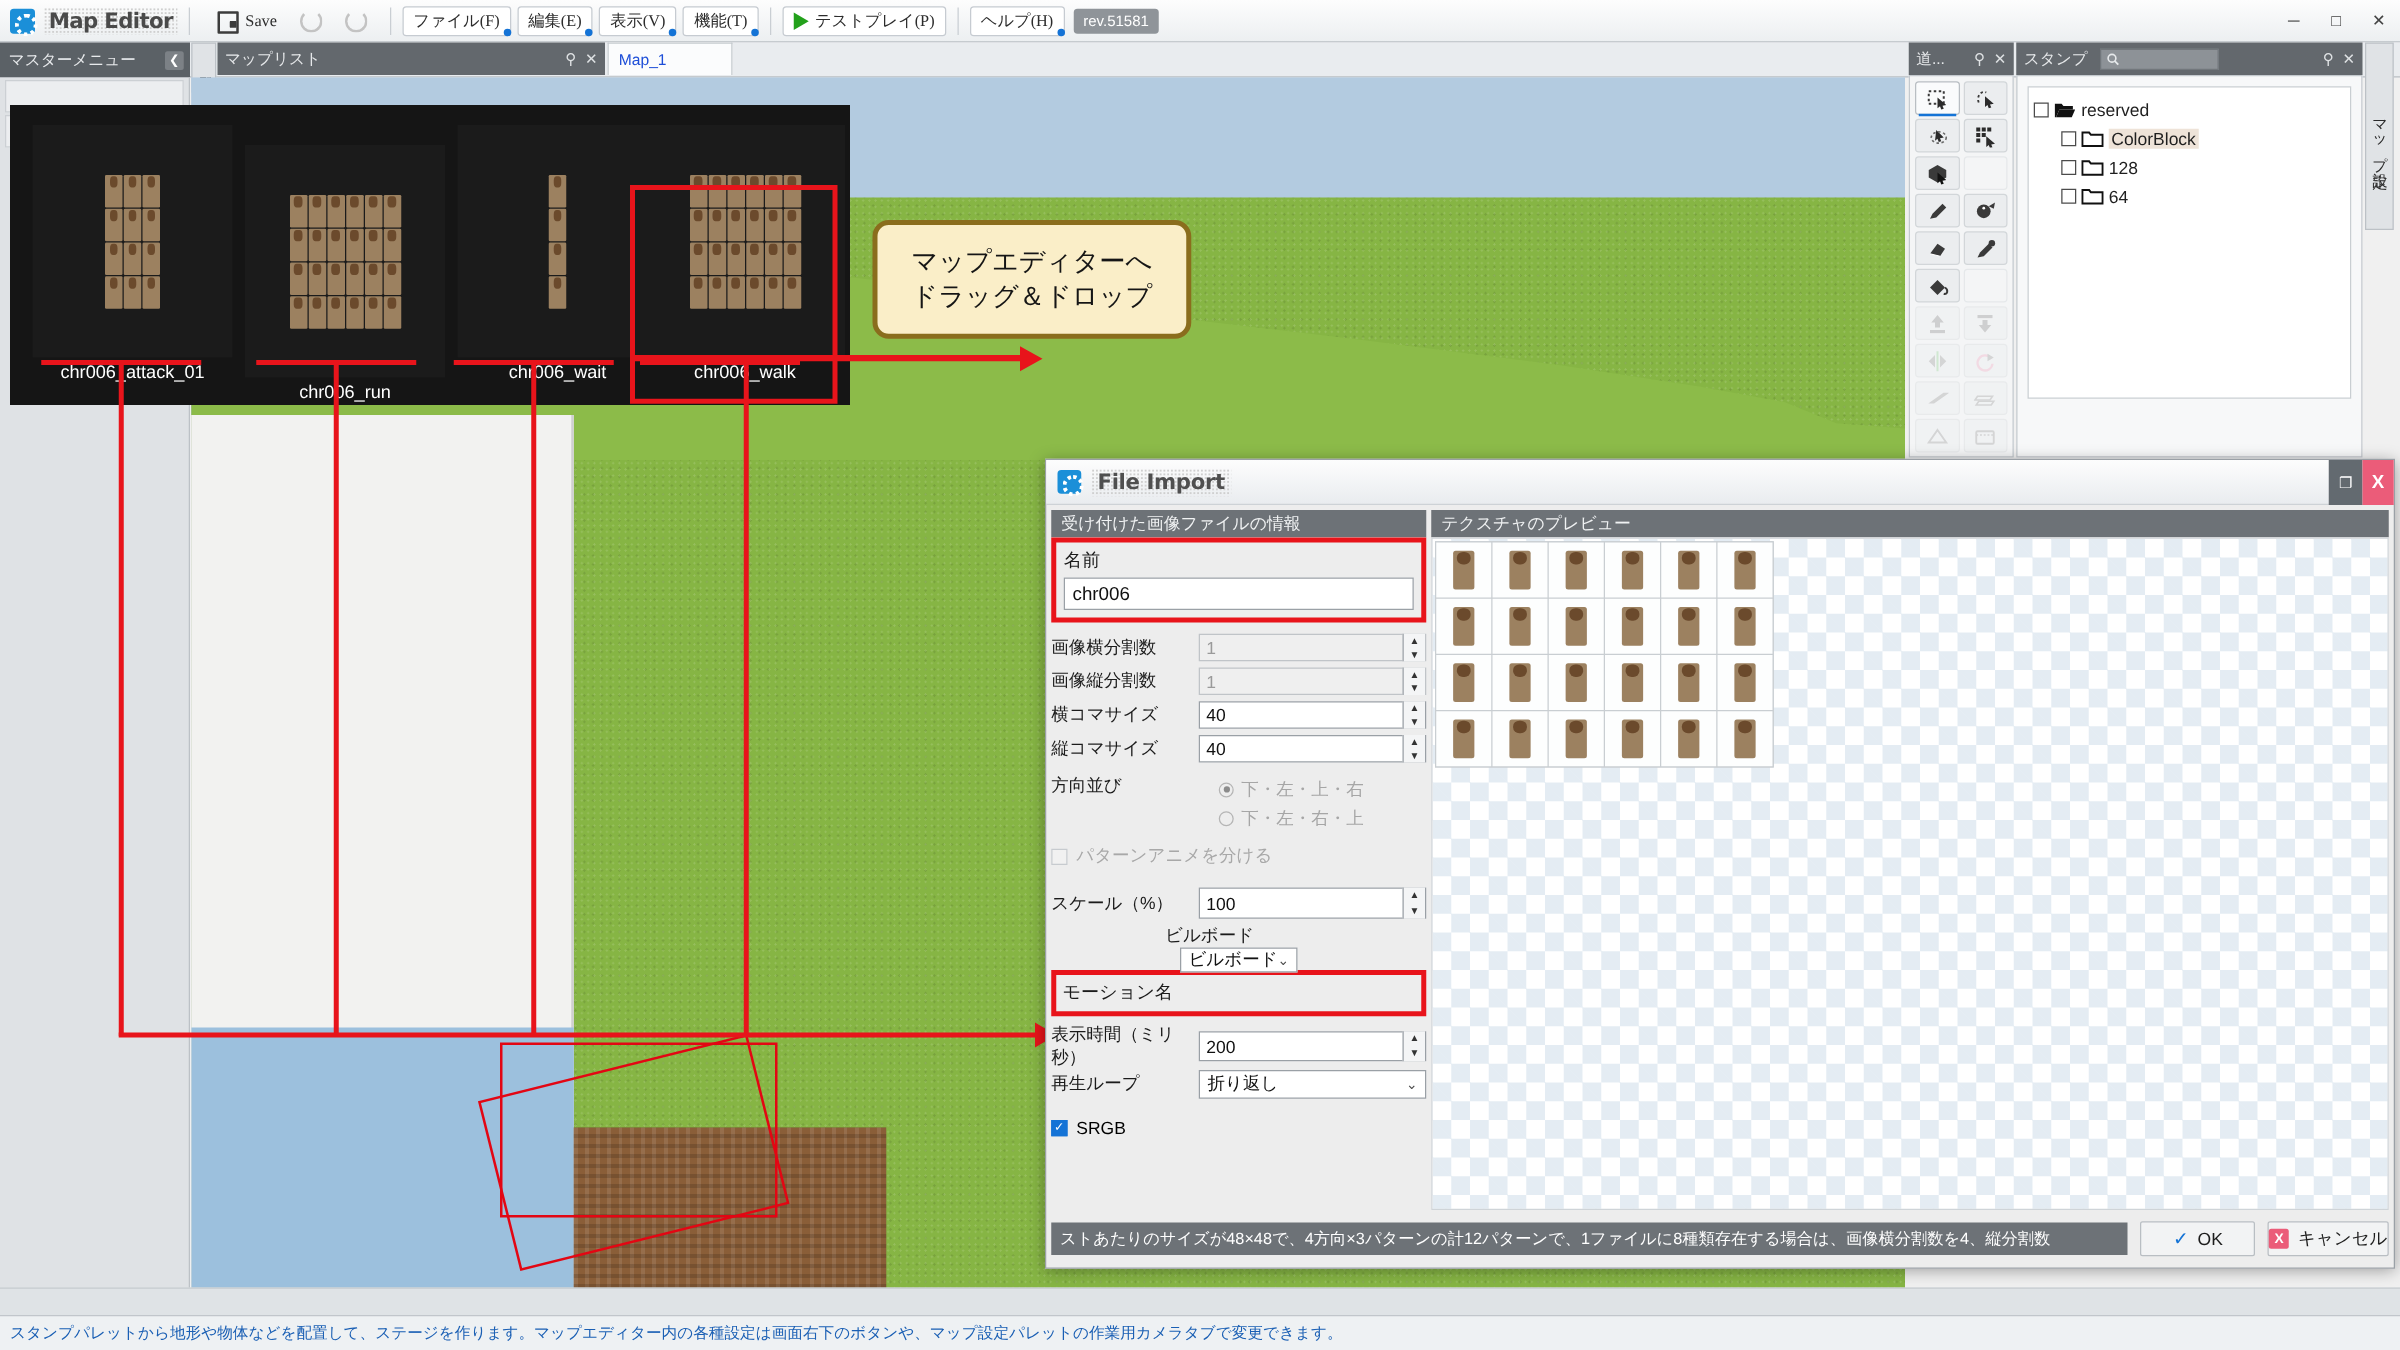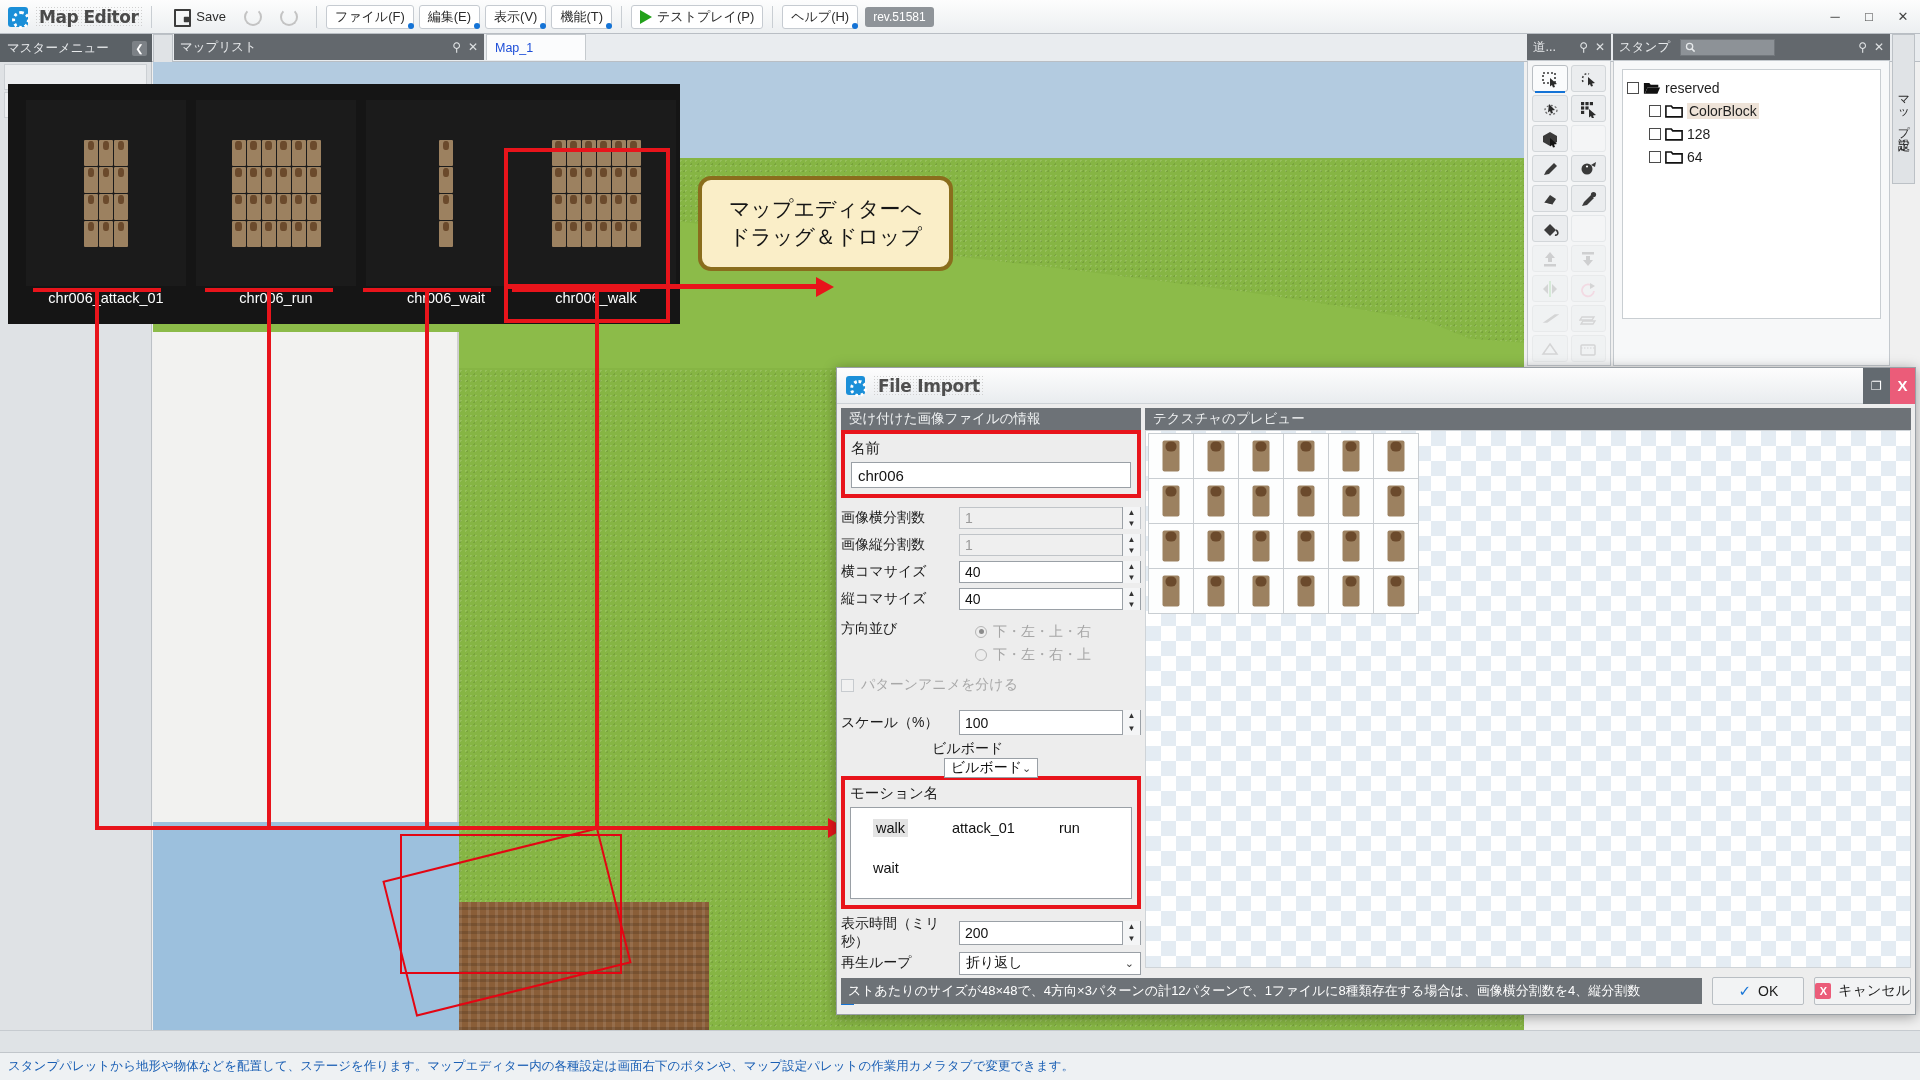--- a/index.html
+++ b/index.html
@@ -29,21 +29,21 @@
     font-family: "DejaVu Sans", sans-serif;
     font-weight: bold; font-size: 17px; color: #4a4a4a;
     letter-spacing: -0.5px; padding: 1px 4px;
     background-image: radial-gradient(#cfcfcf 1px, transparent 1px);
     background-size: 3px 3px;
   }
   .tb-sep { width:1px; height:22px; background:#c9ced3; margin:0 9px; }
   .tb-btn {
     display:flex; align-items:center; gap:5px; height:24px; padding:0 8px;
     font-size:13px; color:#2c2c2c; border:1px solid transparent; border-radius:3px;
-    position:relative; white-space:nowrap;
+    position:relative; white-space:nowrap;font-family:Liberation Serif, serif;
   }
   .tb-btn.framed { border-color:#c6cbd1; background:#fff; }
   .tb-btn .dot {
     position:absolute; right:-1px; bottom:-1px; width:6px; height:6px;
     border-radius:50%; background:#1473d6;
   }
   .ico-save { width:17px; height:17px; position:relative; }
   .ico-save:before{
     content:""; position:absolute; left:0; top:1px; width:13px; height:14px;
     border:2px solid #3c3c3c; border-radius:1px;
@@ -541,21 +541,21 @@
           <div class="sprite" style="width: 14px; height: 26px;"></div>
           <div class="sprite" style="width: 14px; height: 26px;"></div>
           <div class="sprite" style="width: 14px; height: 26px;"></div>
           <div class="sprite" style="width: 14px; height: 26px;"></div>
           <div class="sprite" style="width: 14px; height: 26px;"></div>
           <div class="sprite" style="width: 14px; height: 26px;"></div>
           <div class="sprite" style="width: 14px; height: 26px;"></div>
         </div>
         <div class="file-name">chr006_attack_01</div>
       </div>
-    <div class="file-item" style="left:188px;top:16px;width:160px;">
+    <div class="file-item" style="left:188px;top:32px;width:160px;">
         <div class="file-thumb" style="grid-template-columns: repeat(6, 14px); height: 186px;">
           <div class="sprite" style="width: 14px; height: 26px;"></div>
           <div class="sprite" style="width: 14px; height: 26px;"></div>
           <div class="sprite" style="width: 14px; height: 26px;"></div>
           <div class="sprite" style="width: 14px; height: 26px;"></div>
           <div class="sprite" style="width: 14px; height: 26px;"></div>
           <div class="sprite" style="width: 14px; height: 26px;"></div>
           <div class="sprite" style="width: 14px; height: 26px;"></div>
           <div class="sprite" style="width: 14px; height: 26px;"></div>
           <div class="sprite" style="width: 14px; height: 26px;"></div>
@@ -897,30 +897,20 @@
       <div class="frow" style="margin-top:4px;height:26px;flex-direction:column;">
         <span class="lbl">ビルボード</span>
         <span class="combo">
           <span>ビルボード</span>
           <span class="cv">⌄</span>
         </span>
       </div>
 
       <div class="motion-box">
         <div class="fld-label">モーション名</div>
-        <div class="motion-list" style="margin-top:4px;">
-          <div class="motion-line">
-            <span class="motion-item sel">walk</span>
-            <span class="motion-item">attack_01</span>
-            <span class="motion-item">run</span>
-          </div>
-          <div class="motion-line" style="margin-top:14px;">
-            <span class="motion-item">wait</span>
-          </div>
-        </div>
       </div>
 
       <div class="frow" style="margin-top:11px;height:26px;">
         <span class="lbl">表示時間（ミリ秒）</span>
         <span class="spin" style="height:24px;">
           <span>200</span>
           <span class="arrows">
               <i>▲</i>
               <i>▼</i>
             </span>

